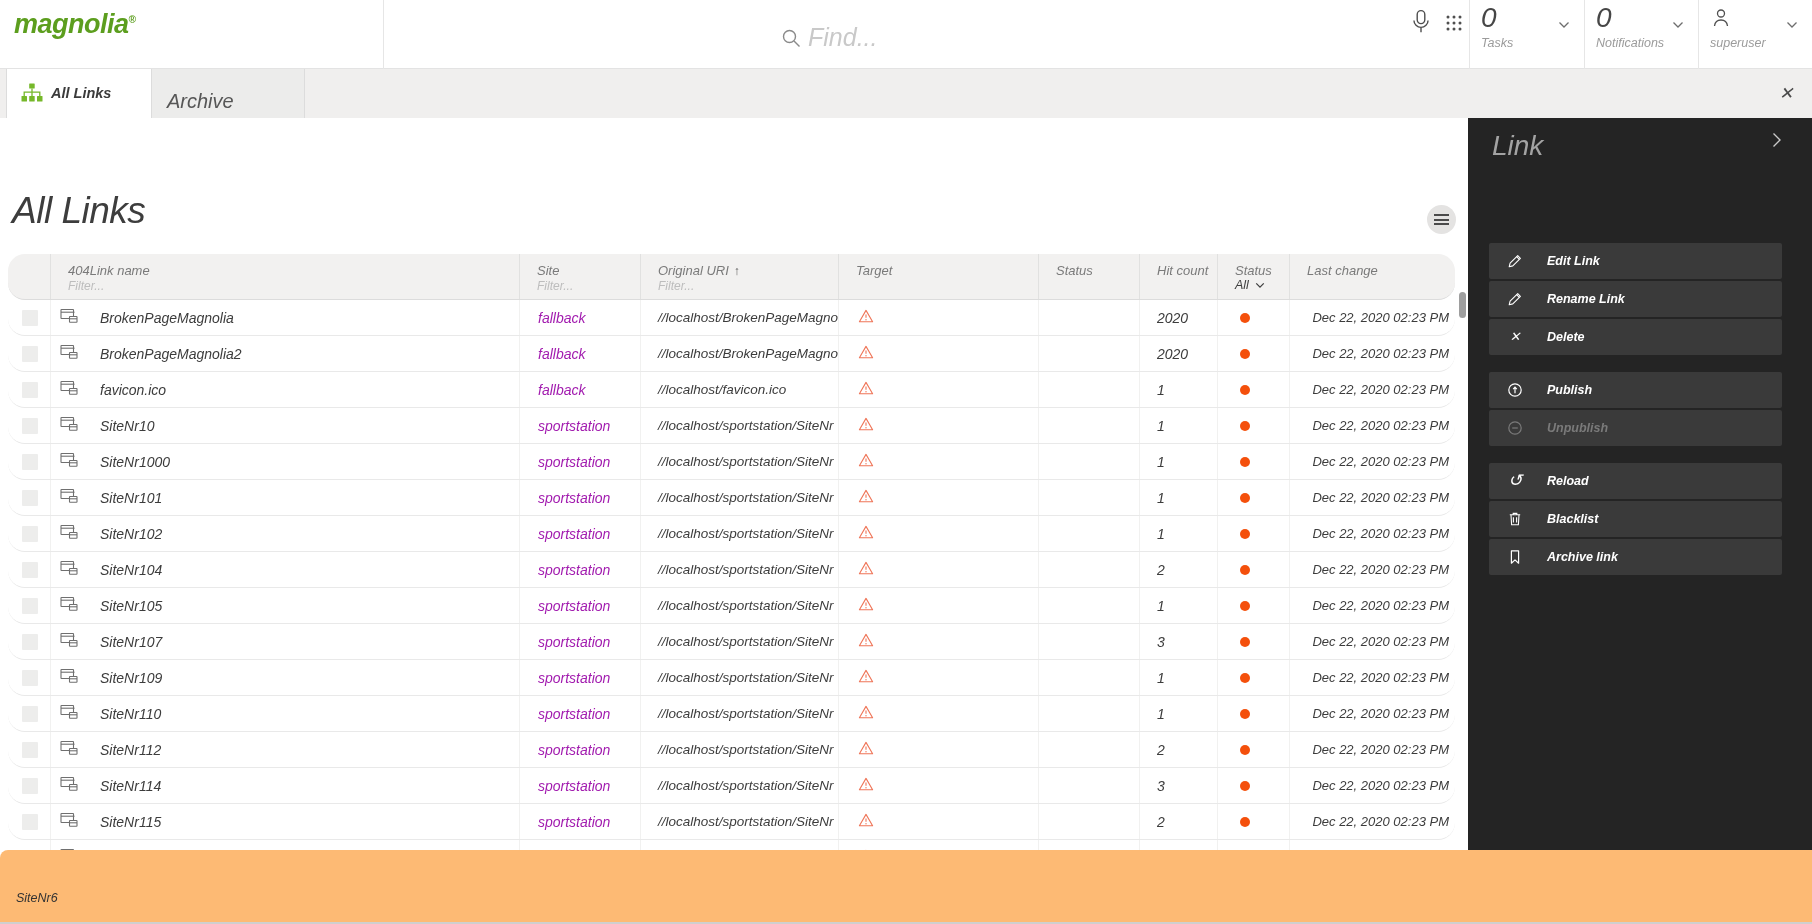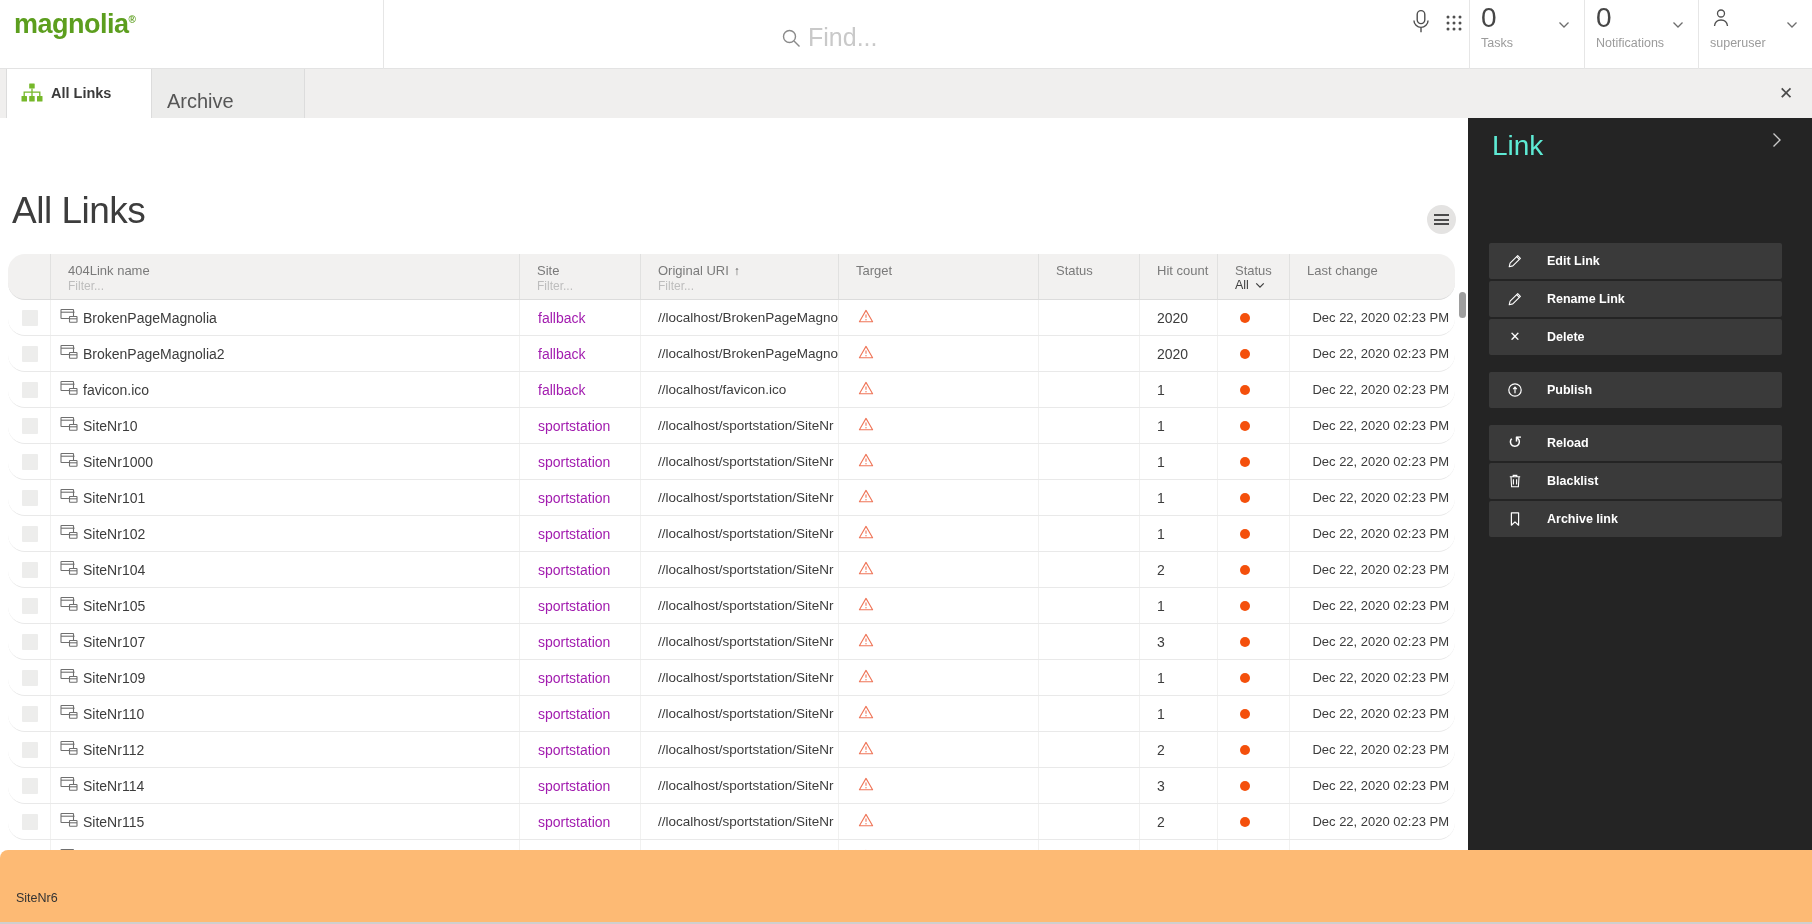--- a/index.html
+++ b/index.html
@@ -1,18 +1,18 @@
 <!DOCTYPE html>
 <html><head>
 <meta charset="utf-8">
 <style>
   * { margin:0; padding:0; box-sizing:border-box; }
   html,body { width:1812px; height:924px; background:#fff; font-family:"Liberation Sans", sans-serif; overflow:hidden; }
   .abs { position:absolute; }
-  #stage { position:relative; width:1812px; height:924px; background:#fff; }
+  #stage { position:relative; width:1812px; height:924px; background:#fff;font-style:italic; }
 
   
   #topbar { left:0; top:0; width:1812px; height:69px; background:#fff; border-bottom:1px solid #e3e3e3; }
   #logo { left:14px; top:9px; font-size:27px; font-weight:bold; color:#5c9e1e; letter-spacing:-0.5px; cursor:default; }
   #logo sup { font-size:10px; font-weight:bold; }
   .vdiv { top:0; width:1px; height:69px; background:#e6e6e6; }
   #search-area { left:384px; top:16px; width:1020px; height:69px; }
   #search-icon { left:396px; top:11px; }
   #search-placeholder { left:424px; top:7px; font-size:25px; color:#c9c9c9; }
   #mic-icon { left:1410px; top:9px; }
@@ -47,34 +47,34 @@
   #thead .hc:last-child { border-right:none; }
   .hlabel { font-size:13px; color:#7a7a7a; white-space:nowrap; }
   .hsort { font-size:12px; color:#5a5a5a; margin-left:5px; }
   .hfilter { position:absolute; left:17px; top:25px; font-size:12px; color:#bdbdbd; cursor:text; }
   .hstatus-val { position:absolute; left:17px; top:24px; font-size:12.5px; color:#3f3f3f; display:flex; align-items:center; gap:6px; cursor:pointer; }
   .trow { height:36px; border-bottom:1px solid #e9e9e9; background:#fff; cursor:pointer; }
   .trow > div { position:relative; border-right:1px solid #f1f1f0; display:flex; align-items:center; overflow:hidden; }
   .trow > div:last-child { border-right:none; }
   .cell-check { justify-content:flex-start; padding-left:14px; }
   .checkbox { width:16px; height:16px; background:#ededec; border-radius:1px; cursor:pointer; }
-  .cell-name { padding-left:9px; gap:5px; }
+  .cell-name { padding-left:9px; gap:22px; }
   .cell-name .nm { font-size:14px; color:#3c3c3c; white-space:nowrap; }
   .cell-site { padding-left:18px; font-size:14px; color:#a21caf; }
   .cell-uri { padding-left:17px; font-size:13.5px; color:#3c3c3c; white-space:nowrap; }
   .cell-target { padding-left:19px; }
   .cell-hit { padding-left:17px; font-size:14px; color:#3c3c3c; }
   .cell-dot { padding-left:22px; }
   .dot { width:10px; height:10px; border-radius:50%; background:#f4500c; }
   .cell-last { justify-content:flex-end; padding-right:6px; font-size:13px; color:#3c3c3c; white-space:nowrap; }
   #scroll-thumb { left:1459px; top:292px; width:7px; height:26px; border-radius:3.5px; background:#9e9e9e; cursor:grab; }
 
   
   #panel { left:1468px; top:118px; width:344px; height:732px; background:#242424; }
-  #panel-title { position:absolute; left:24px; top:12px; font-size:28px; font-weight:400; color:#5eead4; }
+  #panel-title { position:absolute; left:24px; top:12px; font-size:28px; font-weight:400; color:#a3a3a3; }
   #panel-collapse { position:absolute; left:1772px; top:132px; cursor:pointer; }
   #actions { position:absolute; left:21px; top:125px; width:293px; }
   .action-group { margin-bottom:17px; }
   .action { display:flex; align-items:center; height:36px; background:#3a3a3a; border-radius:2px; margin-bottom:2px; color:#fff; cursor:pointer; }
   .action .aicon { width:16px; height:16px; margin-left:18px; display:flex; align-items:center; justify-content:center; font-size:13px; line-height:16px; }
   .action .alabel { margin-left:24px; font-size:12.5px; font-weight:bold; }
   .action.disabled { color:#7a7a7a; cursor:default; }
 
   
   #footer { left:0; top:850px; width:1812px; height:74px; background:#fdba74; border-top-left-radius:8px; border-bottom:2px solid #cfcfcf; }
@@ -720,20 +720,29 @@
         <div class="action-group">
           <div class="action">
             <span class="aicon">
               <svg width="16" height="16" viewBox="0 0 16 16" fill="none" stroke="currentColor" stroke-width="1.2">
                 <circle cx="8" cy="8" r="6.2"></circle>
                 <path d="M8 11.2V5.4M6.2 7.2L8 5.2l1.8 2"></path>
               </svg>
             </span>
             <span class="alabel">Publish</span>
           </div>
+          <div class="action disabled">
+            <span class="aicon">
+              <svg width="16" height="16" viewBox="0 0 16 16" fill="none" stroke="currentColor" stroke-width="1.2">
+                <circle cx="8" cy="8" r="6.2"></circle>
+                <path d="M5.2 8h5.6"></path>
+              </svg>
+            </span>
+            <span class="alabel">Unpublish</span>
+          </div>
         </div>
         <div class="action-group">
           <div class="action">
             <span class="aicon">
               <span style="font-size:17px;line-height:16px">↺</span>
             </span>
             <span class="alabel">Reload</span>
           </div>
           <div class="action">
             <span class="aicon">

